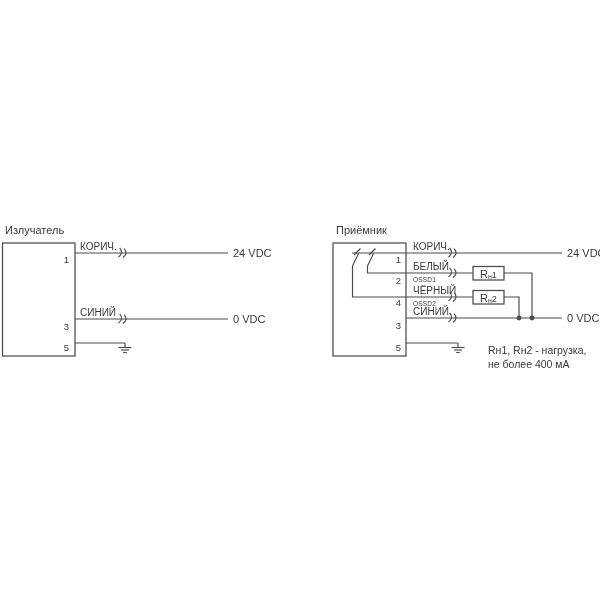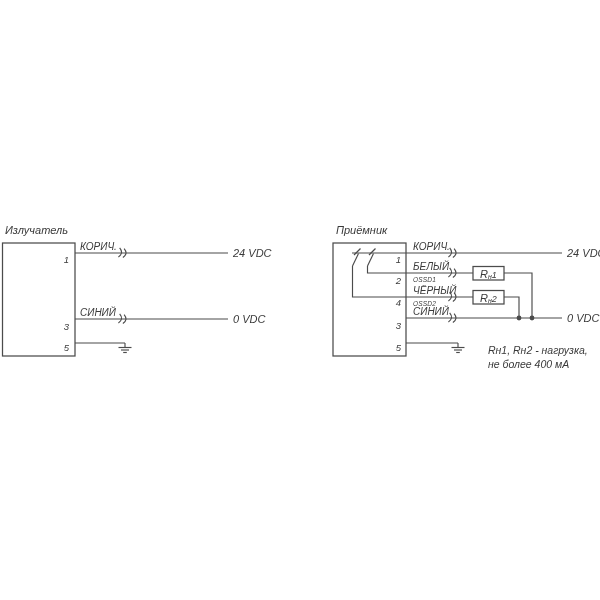--- a/index.html
+++ b/index.html
@@ -1,16 +1,16 @@
 <!DOCTYPE html>
 <html style="--line: #4b4b4b; --text: #3a3a3a; --bg: #ffffff;"><head>
 <meta charset="utf-8">
 <style>
   html,body{margin:0;padding:0;background:#ffffff;}
-  .canvas{position:relative;width:600px;height:484px;background:var(--bg,#fff);overflow:hidden;font-style:italic;}
+  .canvas{position:relative;width:600px;height:484px;background:var(--bg,#fff);overflow:hidden;}
   svg{display:block;}
   svg text{font-family:"Liberation Sans","DejaVu Sans",sans-serif;fill:var(--text,#3a3a3a);}
   .w{stroke:var(--line,#4b4b4b);stroke-width:1.15;fill:none;}
   .box{stroke:var(--line,#4b4b4b);stroke-width:1.25;fill:#ffffff;}
   .dot{fill:var(--line,#4b4b4b);stroke:none;}
   .t-title{font-size:11px;}
   .t-label{font-size:10px;}
   .t-ossd{font-size:6.5px;letter-spacing:.2px;}
   .t-pin{font-size:9.5px;}
   .t-term{font-size:11px;}

